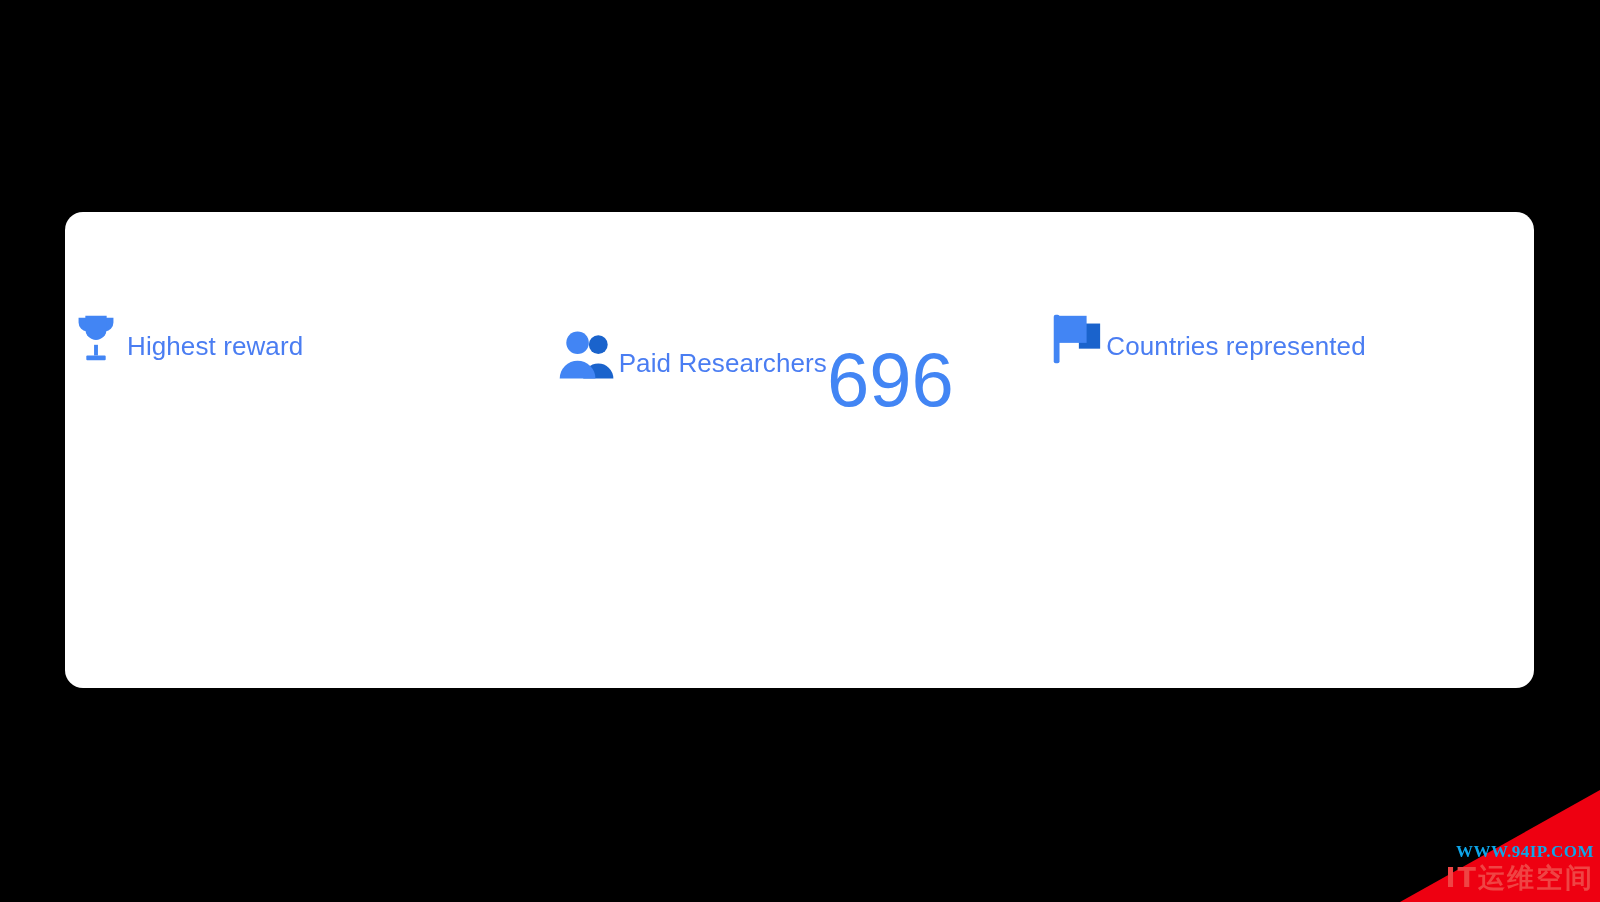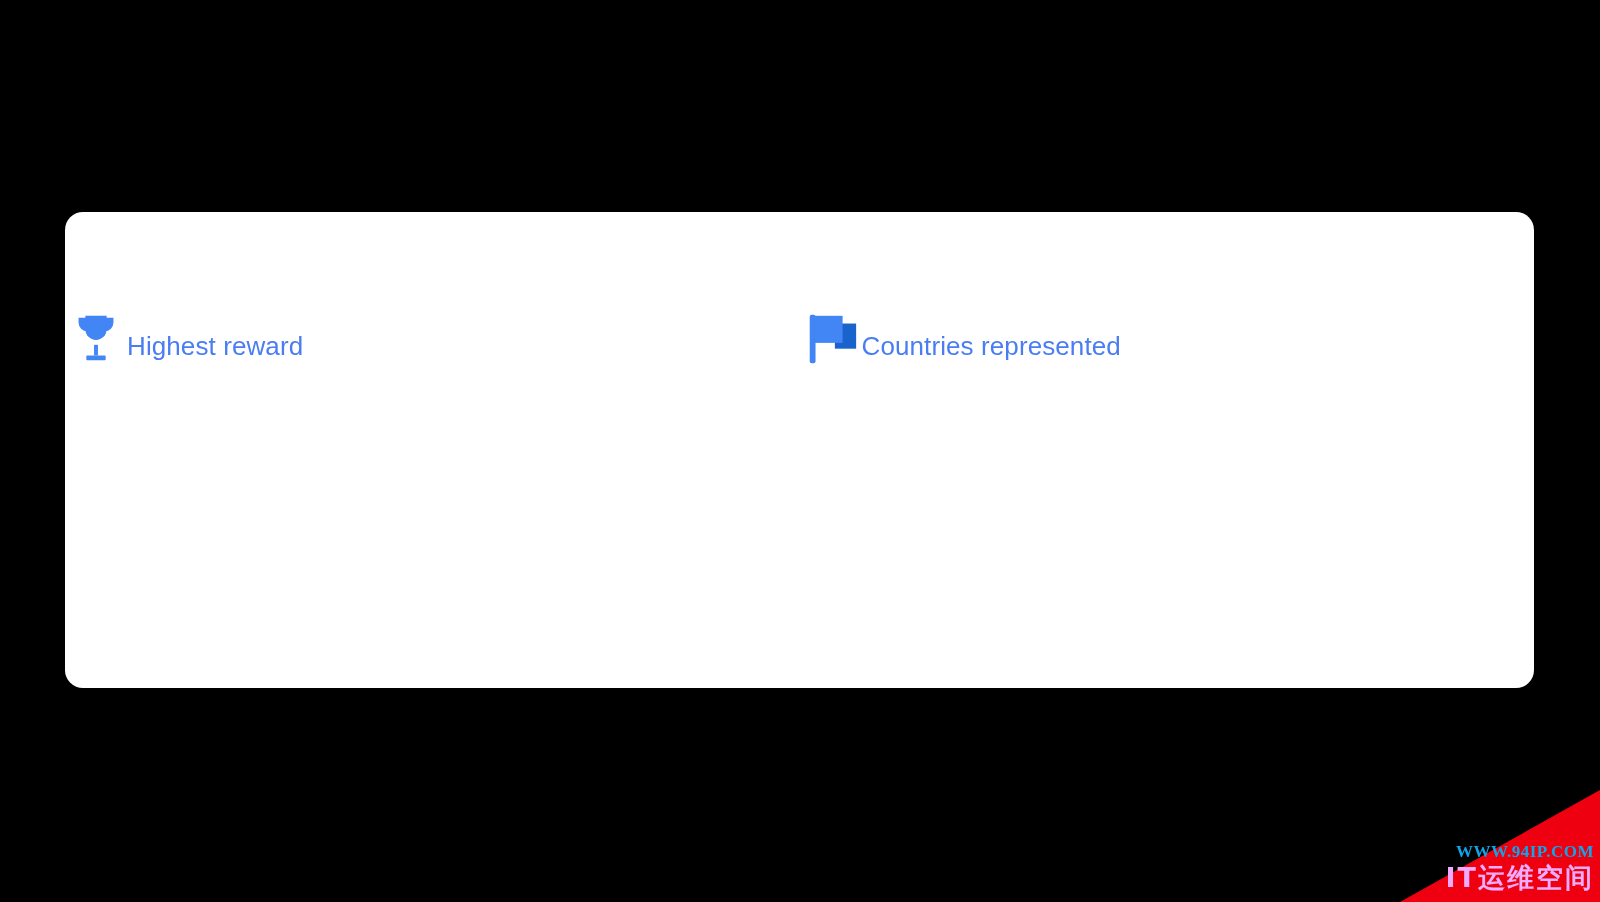--- a/index.html
+++ b/index.html
@@ -99,21 +99,21 @@
     font-family: "Liberation Serif", serif;
     font-weight: bold;
     font-size: 17px;
     letter-spacing: 0.5px;
     white-space: nowrap;
   }
   #watermark-name {
     position: absolute;
     right: 6px;
     bottom: 6px;
-    color: #f0abfc;
+    color: #ef4444;
     font-family: "DejaVu Sans", sans-serif;
     font-weight: bold;
     font-size: 27px;
     letter-spacing: 2px;
     white-space: nowrap;
   }
 </style>
 </head>
 <body>
 
@@ -128,20 +128,32 @@
           <path d="M47 10 h-6 v14 a9 9 0 0 0 9 -9 v-5 z
                    M47 13 h-3 v9 a6 6 0 0 0 3.5 -5 z" fill="#4285f4"></path>
           <path d="M21 8 h22 v14 a11 11 0 0 1 -22 0 z" fill="#4285f4"></path>
           <rect x="30" y="38" width="4" height="11" fill="#4285f4"></rect>
           <rect x="22" y="49" width="20" height="5" rx="1" fill="#4285f4"></rect>
         </svg>
       </div>
       <div class="stat-label" style="color:#4a7df2">Highest reward</div>
     </div>
 
+    <div class="stat-item">
+      <div class="stat-icon">
+        <svg width="64" height="58" viewBox="0 0 68 58" aria-hidden="true">
+          <circle cx="46" cy="17" r="10" fill="#1a63cc"></circle>
+          <path d="M30 53 a16 16 0 0 1 32 0 z" fill="#1a63cc"></path>
+          <circle cx="24" cy="15" r="12" fill="#4285f4"></circle>
+          <path d="M5 53 a19 19 0 0 1 38 0 z" fill="#4285f4"></path>
+        </svg>
+      </div>
+      <div class="stat-label" style="color:#4a7df2">Paid Researchers</div>
+      <div class="stat-value" style="color:#4285f4">696</div>
+    </div>
 
     <div class="stat-item">
       <div class="stat-icon">
         <svg width="62" height="58" viewBox="0 0 64 60" aria-hidden="true">
           <rect x="36" y="14" width="22" height="26" fill="#1a63cc"></rect>
           <rect x="10" y="5" width="6" height="50" rx="2" fill="#4285f4"></rect>
           <rect x="14" y="6" width="30" height="28" fill="#4285f4"></rect>
         </svg>
       </div>
       <div class="stat-label" style="color:#4a7df2">Countries represented</div>

